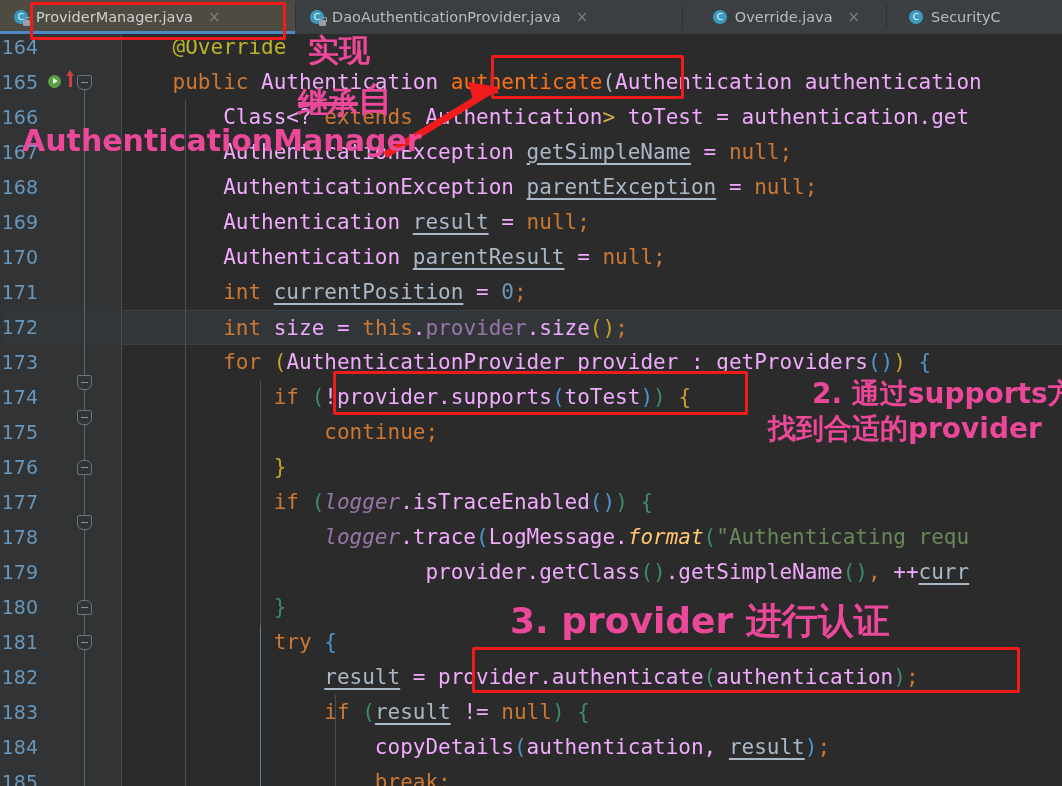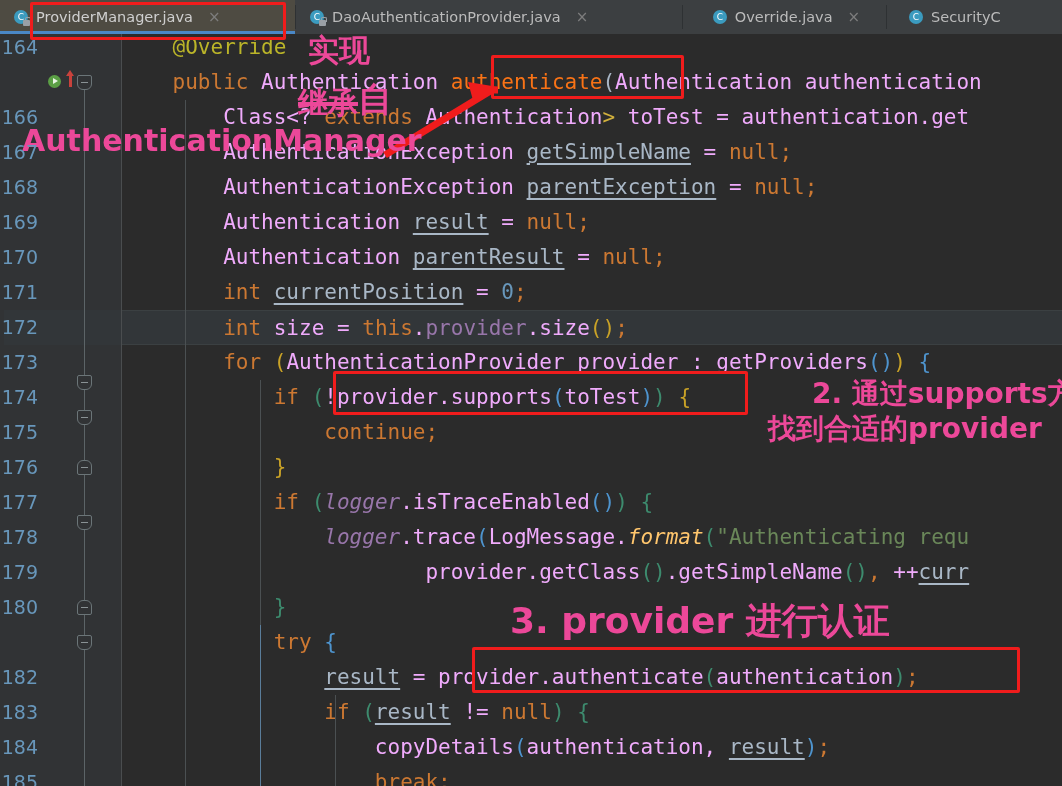--- a/index.html
+++ b/index.html
@@ -218,35 +218,37 @@
       <div class="vcsmark" style="top:318px; height:8px;  background:#6a8fb5;"></div>
       <div class="vcsmark" style="top:424px; height:10px; background:#6a8fb5;"></div>
       <div class="vcsmark" style="top:530px; height:8px;  background:#b08a4a;"></div>
       <div class="vcsmark" style="top:568px; height:8px;  background:#6a8fb5;"></div>
       <div class="vcsmark" style="top:604px; height:8px;  background:#b08a4a;"></div>
       <div class="vcsmark" style="top:640px; height:8px;  background:#6a8fb5;"></div>
     </div>
 
     <div class="gutter">
       <div class="gutter-line" style="top:-4px"><span class="num">164</span></div>
+      <div class="gutter-line" style="top:31px"><span class="num">165</span></div>
       <div class="gutter-line" style="top:66px"><span class="num">166</span></div>
       <div class="gutter-line" style="top:101px"><span class="num">167</span></div>
       <div class="gutter-line" style="top:136px"><span class="num">168</span></div>
       <div class="gutter-line" style="top:171px"><span class="num">169</span></div>
       <div class="gutter-line" style="top:206px"><span class="num">170</span></div>
       <div class="gutter-line" style="top:241px"><span class="num">171</span></div>
       <div class="gutter-line current" style="top:276px"><span class="gl-bg"></span><span class="num">172</span></div>
       <div class="gutter-line" style="top:311px"><span class="num">173</span></div>
       <div class="gutter-line" style="top:346px"><span class="num">174</span></div>
       <div class="gutter-line" style="top:381px"><span class="num">175</span></div>
       <div class="gutter-line" style="top:416px"><span class="num">176</span></div>
       <div class="gutter-line" style="top:451px"><span class="num">177</span></div>
       <div class="gutter-line" style="top:486px"><span class="num">178</span></div>
       <div class="gutter-line" style="top:521px"><span class="num">179</span></div>
       <div class="gutter-line" style="top:556px"><span class="num">180</span></div>
+      <div class="gutter-line" style="top:591px"><span class="num">181</span></div>
       <div class="gutter-line" style="top:626px"><span class="num">182</span></div>
       <div class="gutter-line" style="top:661px"><span class="num">183</span></div>
       <div class="gutter-line" style="top:696px"><span class="num">184</span></div>
       <div class="gutter-line" style="top:731px"><span class="num">185</span></div>
 
       <div class="runmark" style="top:41px"></div>
       <div class="overridearrow" style="top:36px">
         <span class="stem"></span>
           <span class="head"></span>
       </div>

